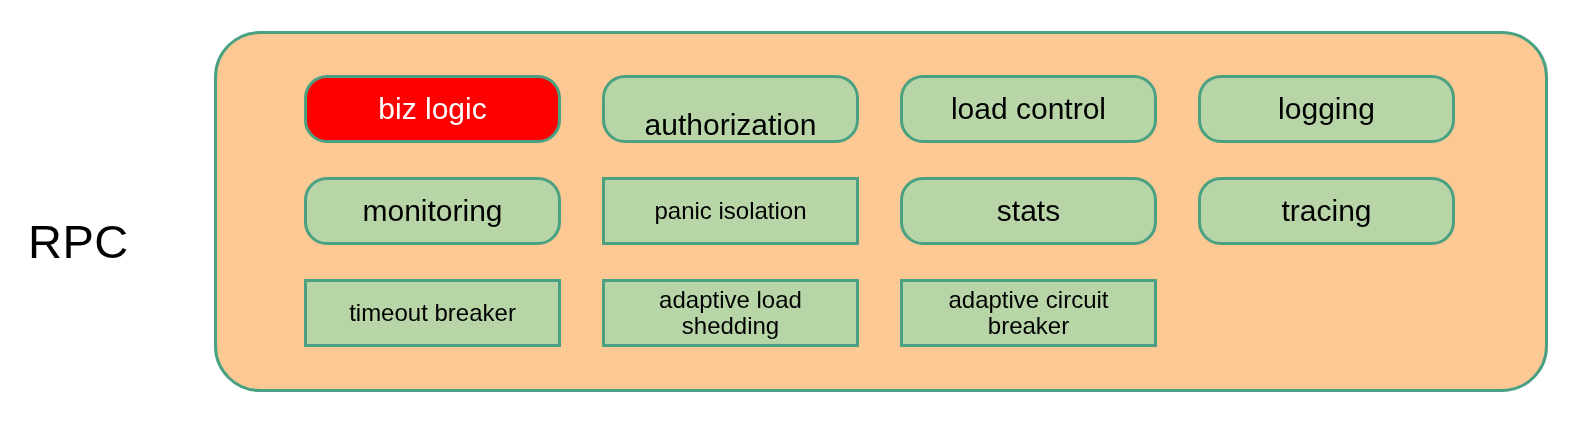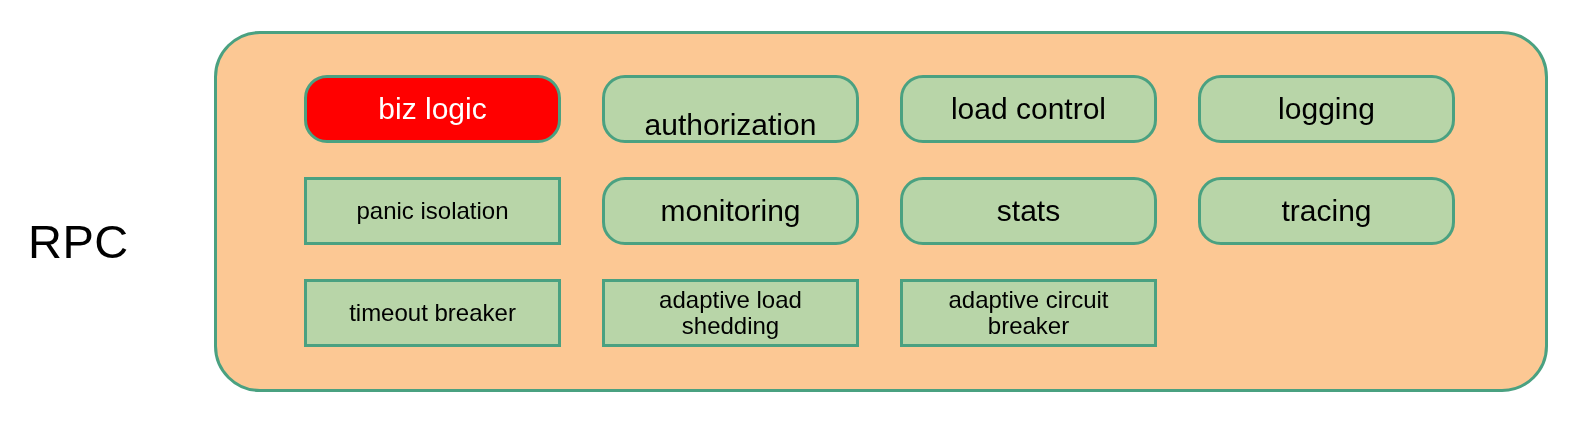--- a/index.html
+++ b/index.html
@@ -92,25 +92,25 @@
         </div>
         <div class="mw-box size-md">
           <span class="mw-label" style="white-space: nowrap; margin-top: 32px;">authorization</span>
         </div>
         <div class="mw-box size-md">
           <span class="mw-label" style="white-space: nowrap;">load control</span>
         </div>
         <div class="mw-box size-md">
           <span class="mw-label" style="white-space: nowrap; text-align: center;">logging</span>
         </div>
+        <div class="mw-box size-md">
+          <span class="mw-label" style="white-space: nowrap;">monitoring</span>
+        </div>
         <div class="mw-box size-sm">
           <span class="mw-label" style="white-space: nowrap;">panic isolation</span>
-        </div>
-        <div class="mw-box size-md">
-          <span class="mw-label" style="white-space: nowrap;">monitoring</span>
         </div>
         <div class="mw-box size-md">
           <span class="mw-label" style="white-space: nowrap;">stats</span>
         </div>
         <div class="mw-box size-md">
           <span class="mw-label" style="white-space: nowrap;">tracing</span>
         </div>
         <div class="mw-box size-sm">
           <span class="mw-label" style="white-space: nowrap;">timeout breaker</span>
         </div>

